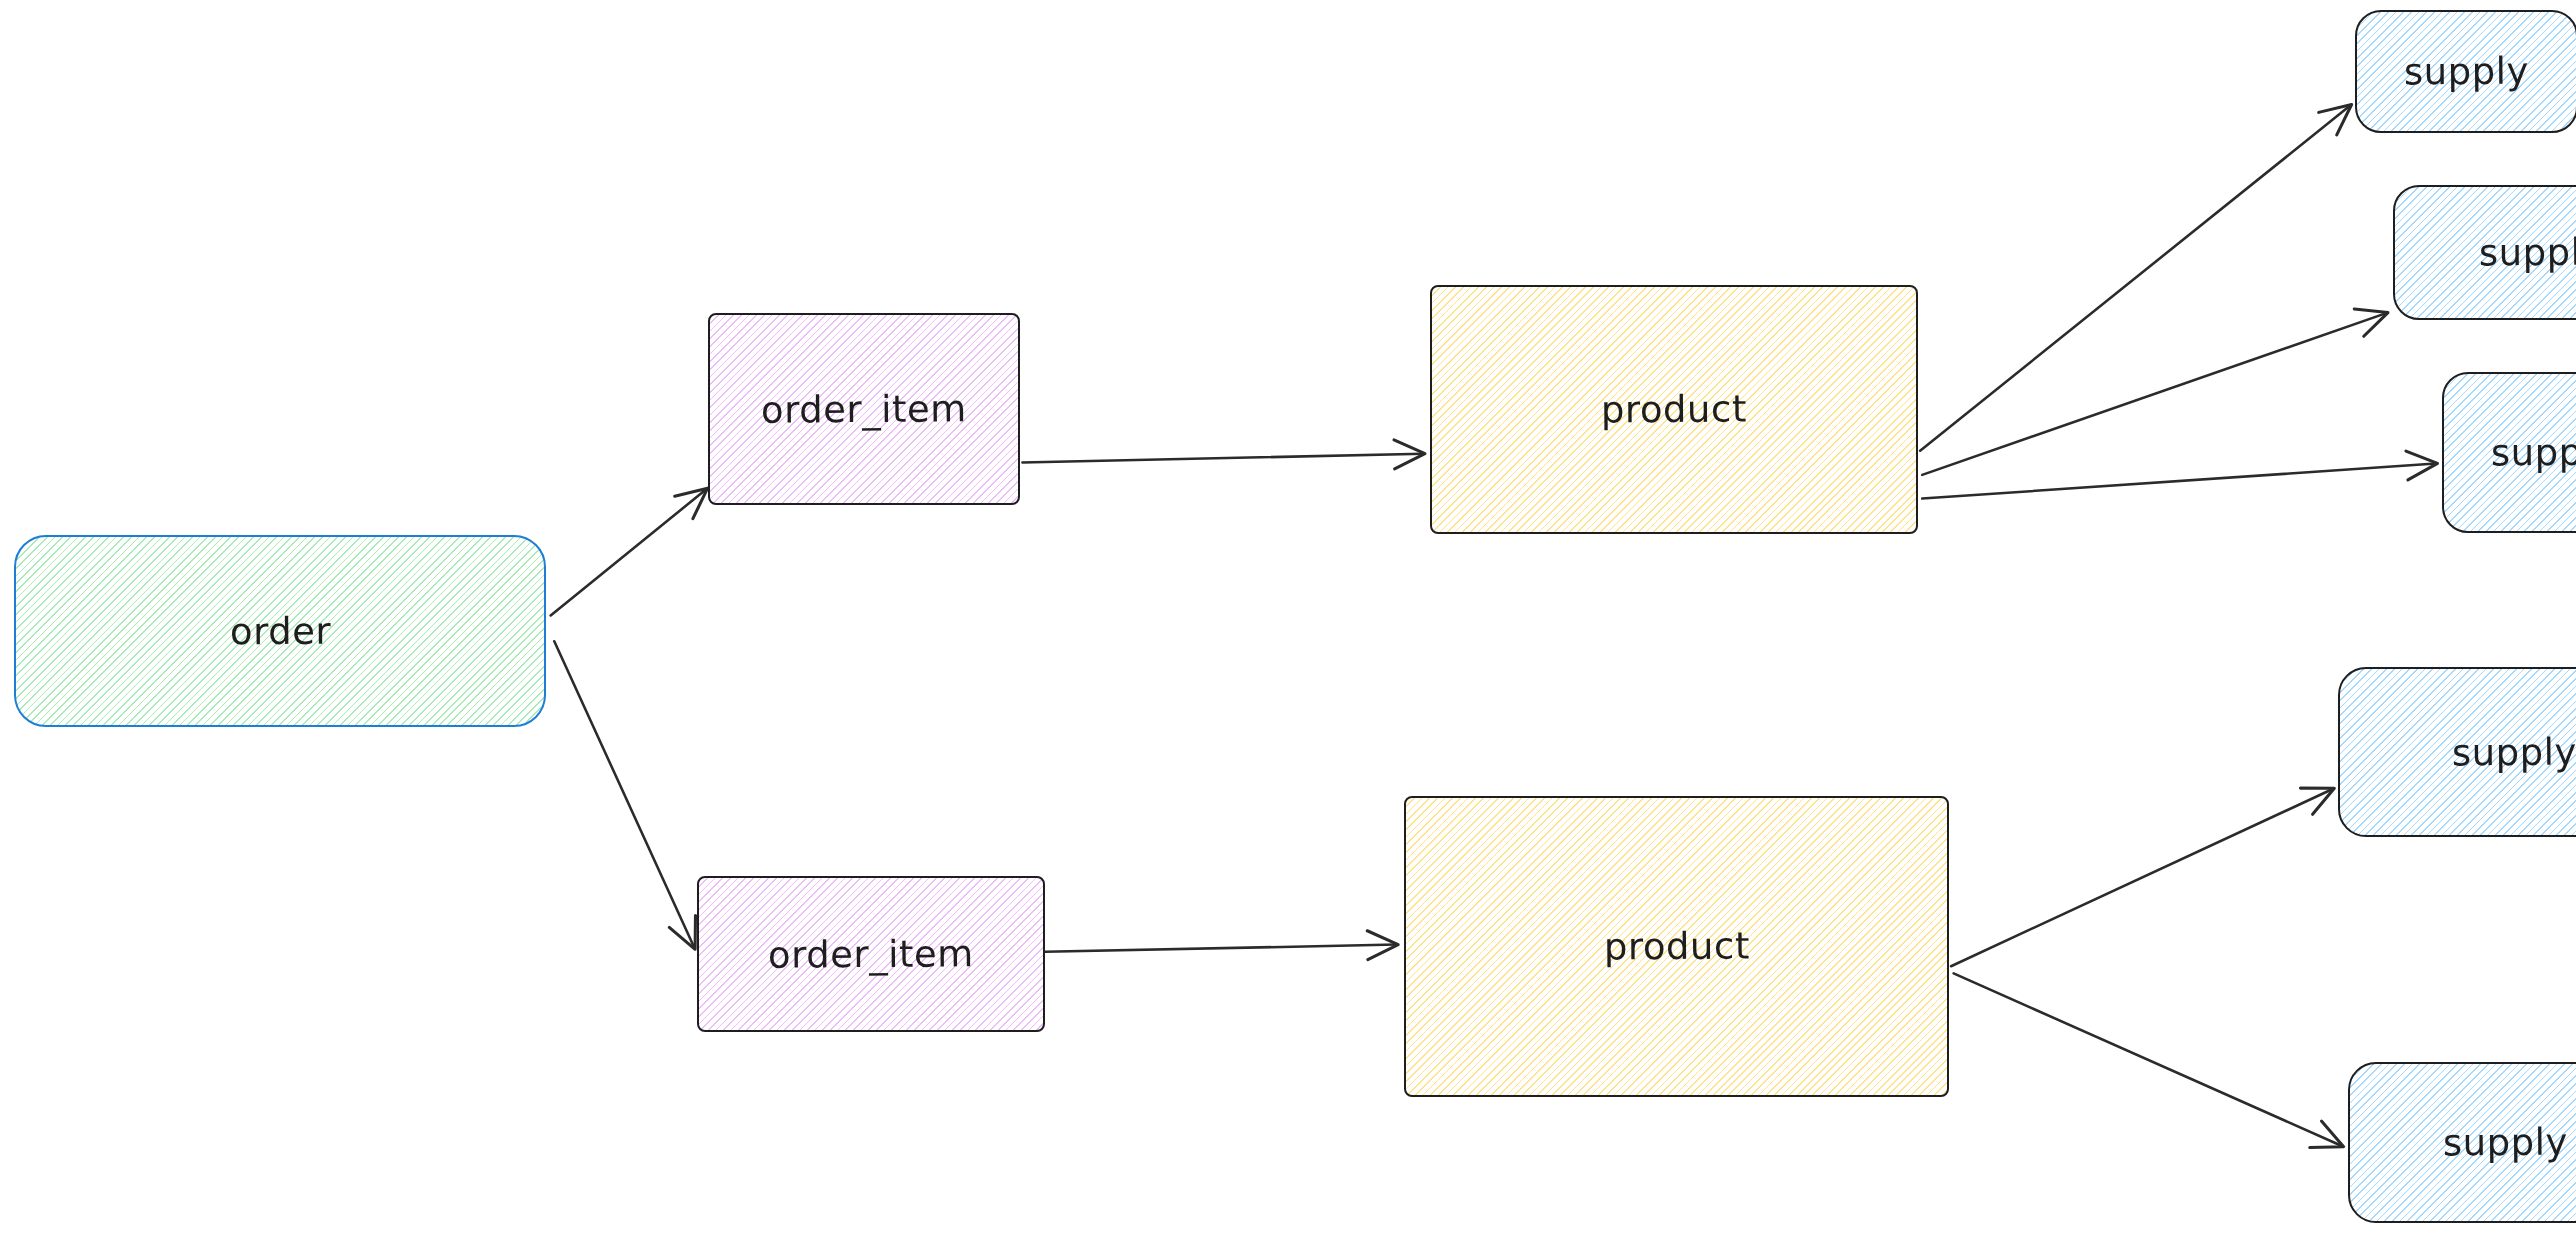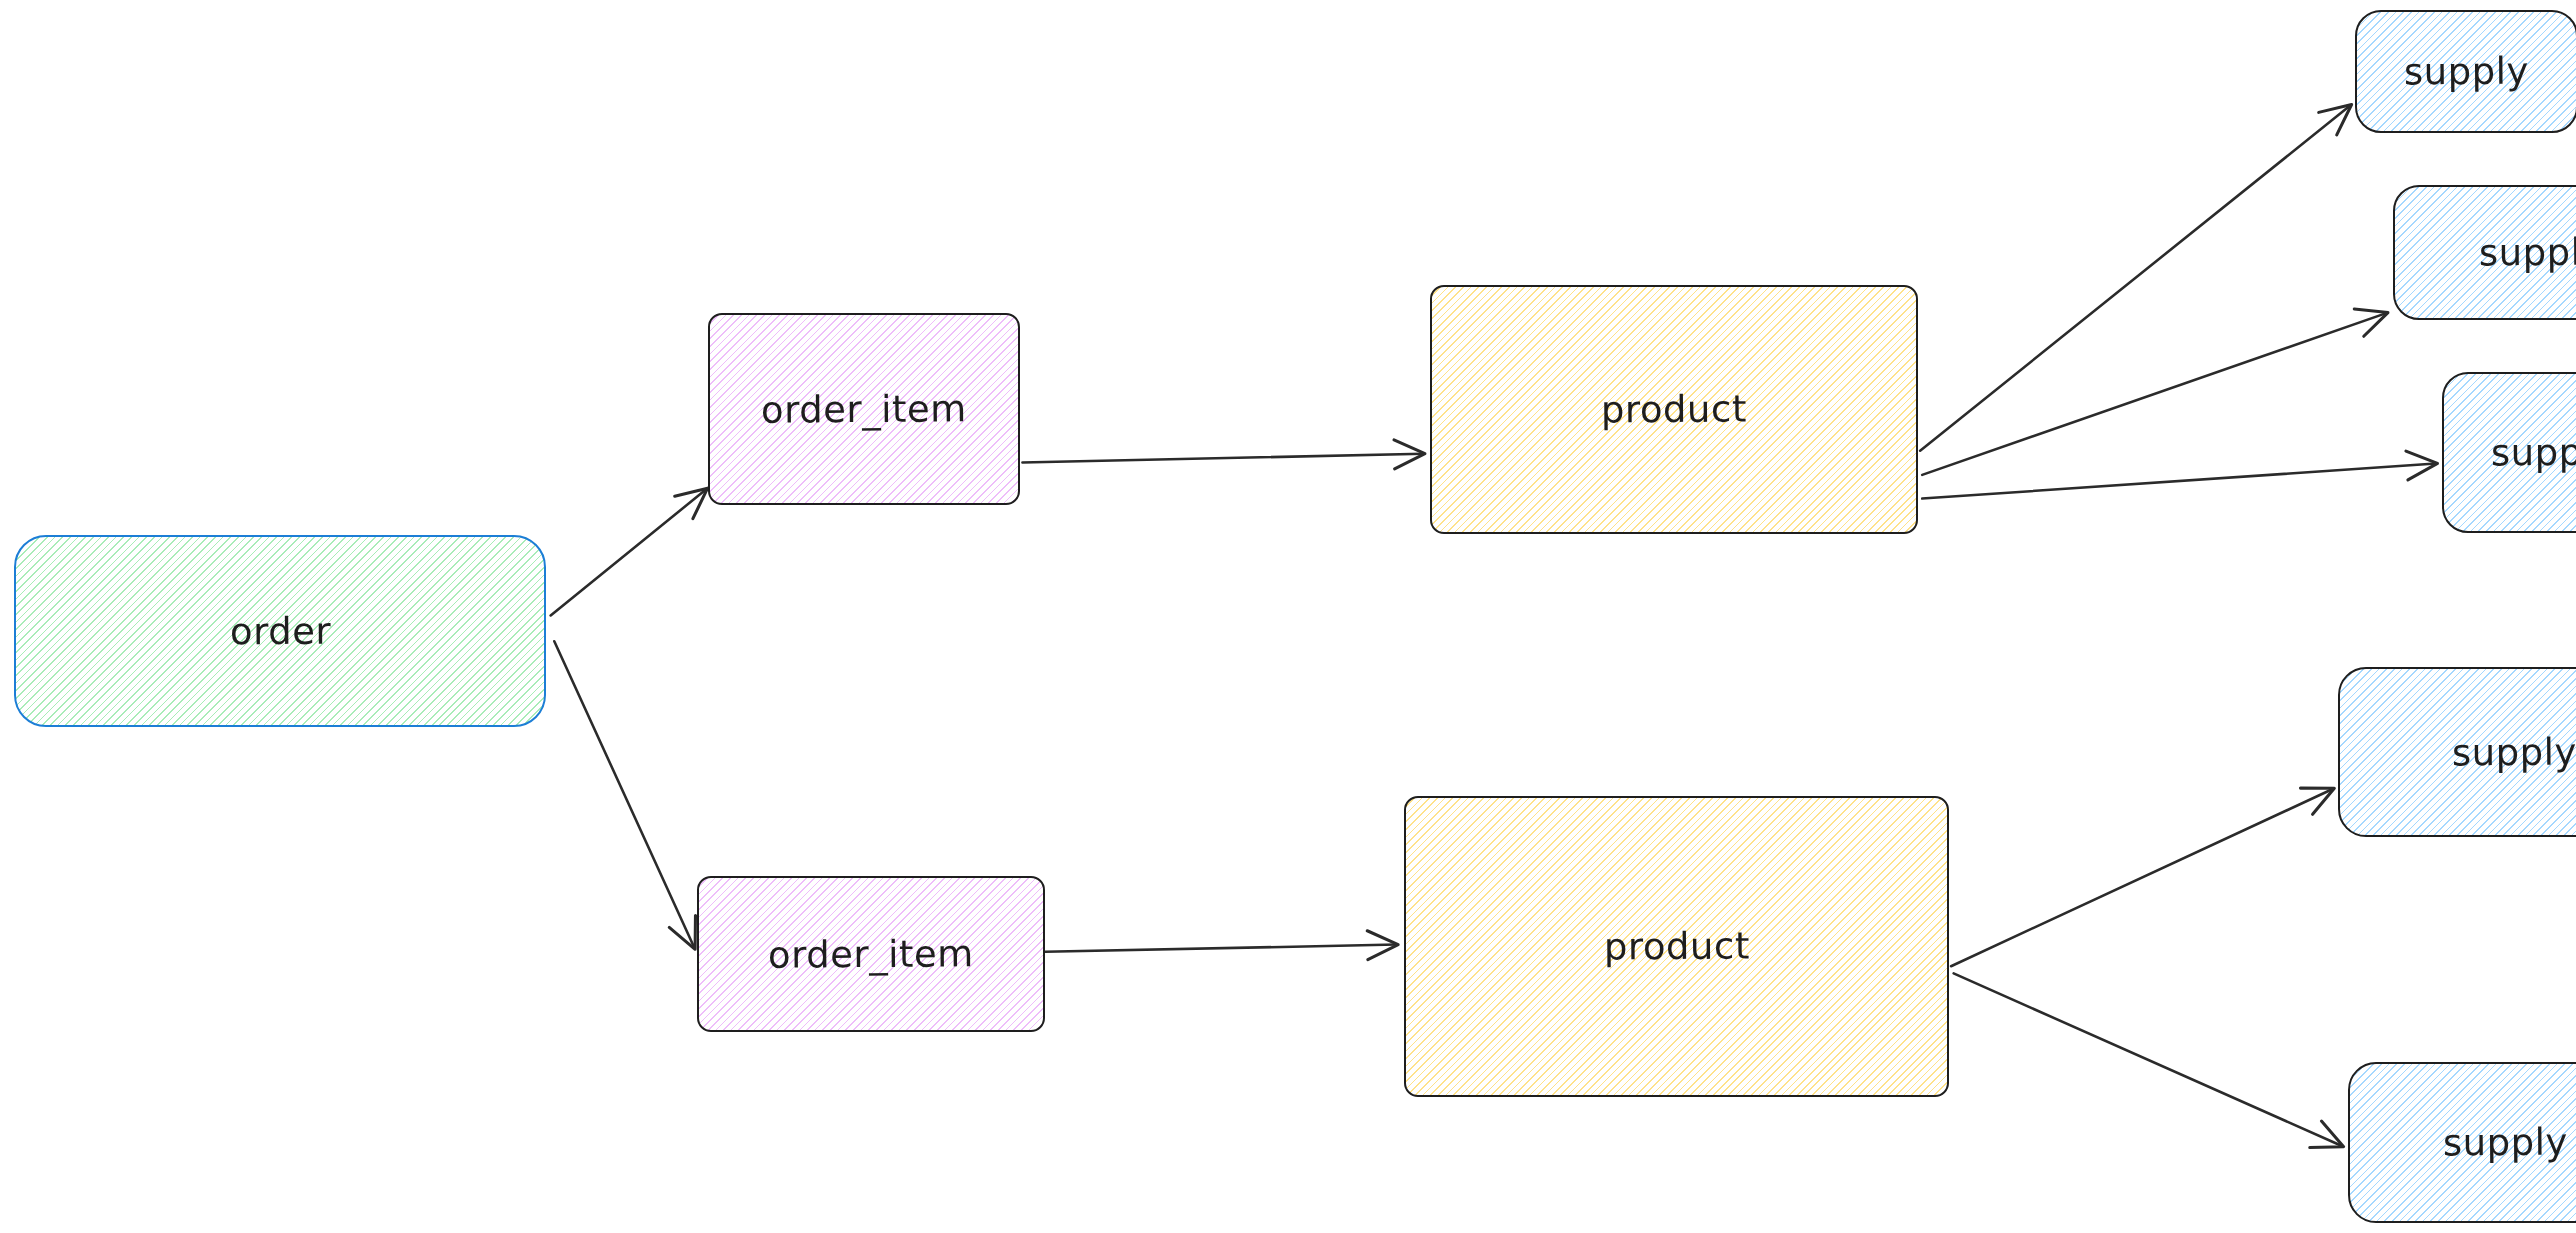--- a/index.html
+++ b/index.html
@@ -17,21 +17,21 @@
     position: absolute;
     left: 0; top: 0;
     width: 2700px; height: 1233px;
     pointer-events: none;
   }
 
   .node {
     position: absolute;
     box-sizing: border-box;
     border: 2.6px solid #1e1e1e;
-    border-radius: 14px;
+    border-radius: 8px;
     display: flex;
     align-items: center;
     justify-content: center;
     background-color: #ffffff;
   }
 
   .node .label {
     font-size: 37px;
     font-weight: 500;
     color: #1e1e1e;

